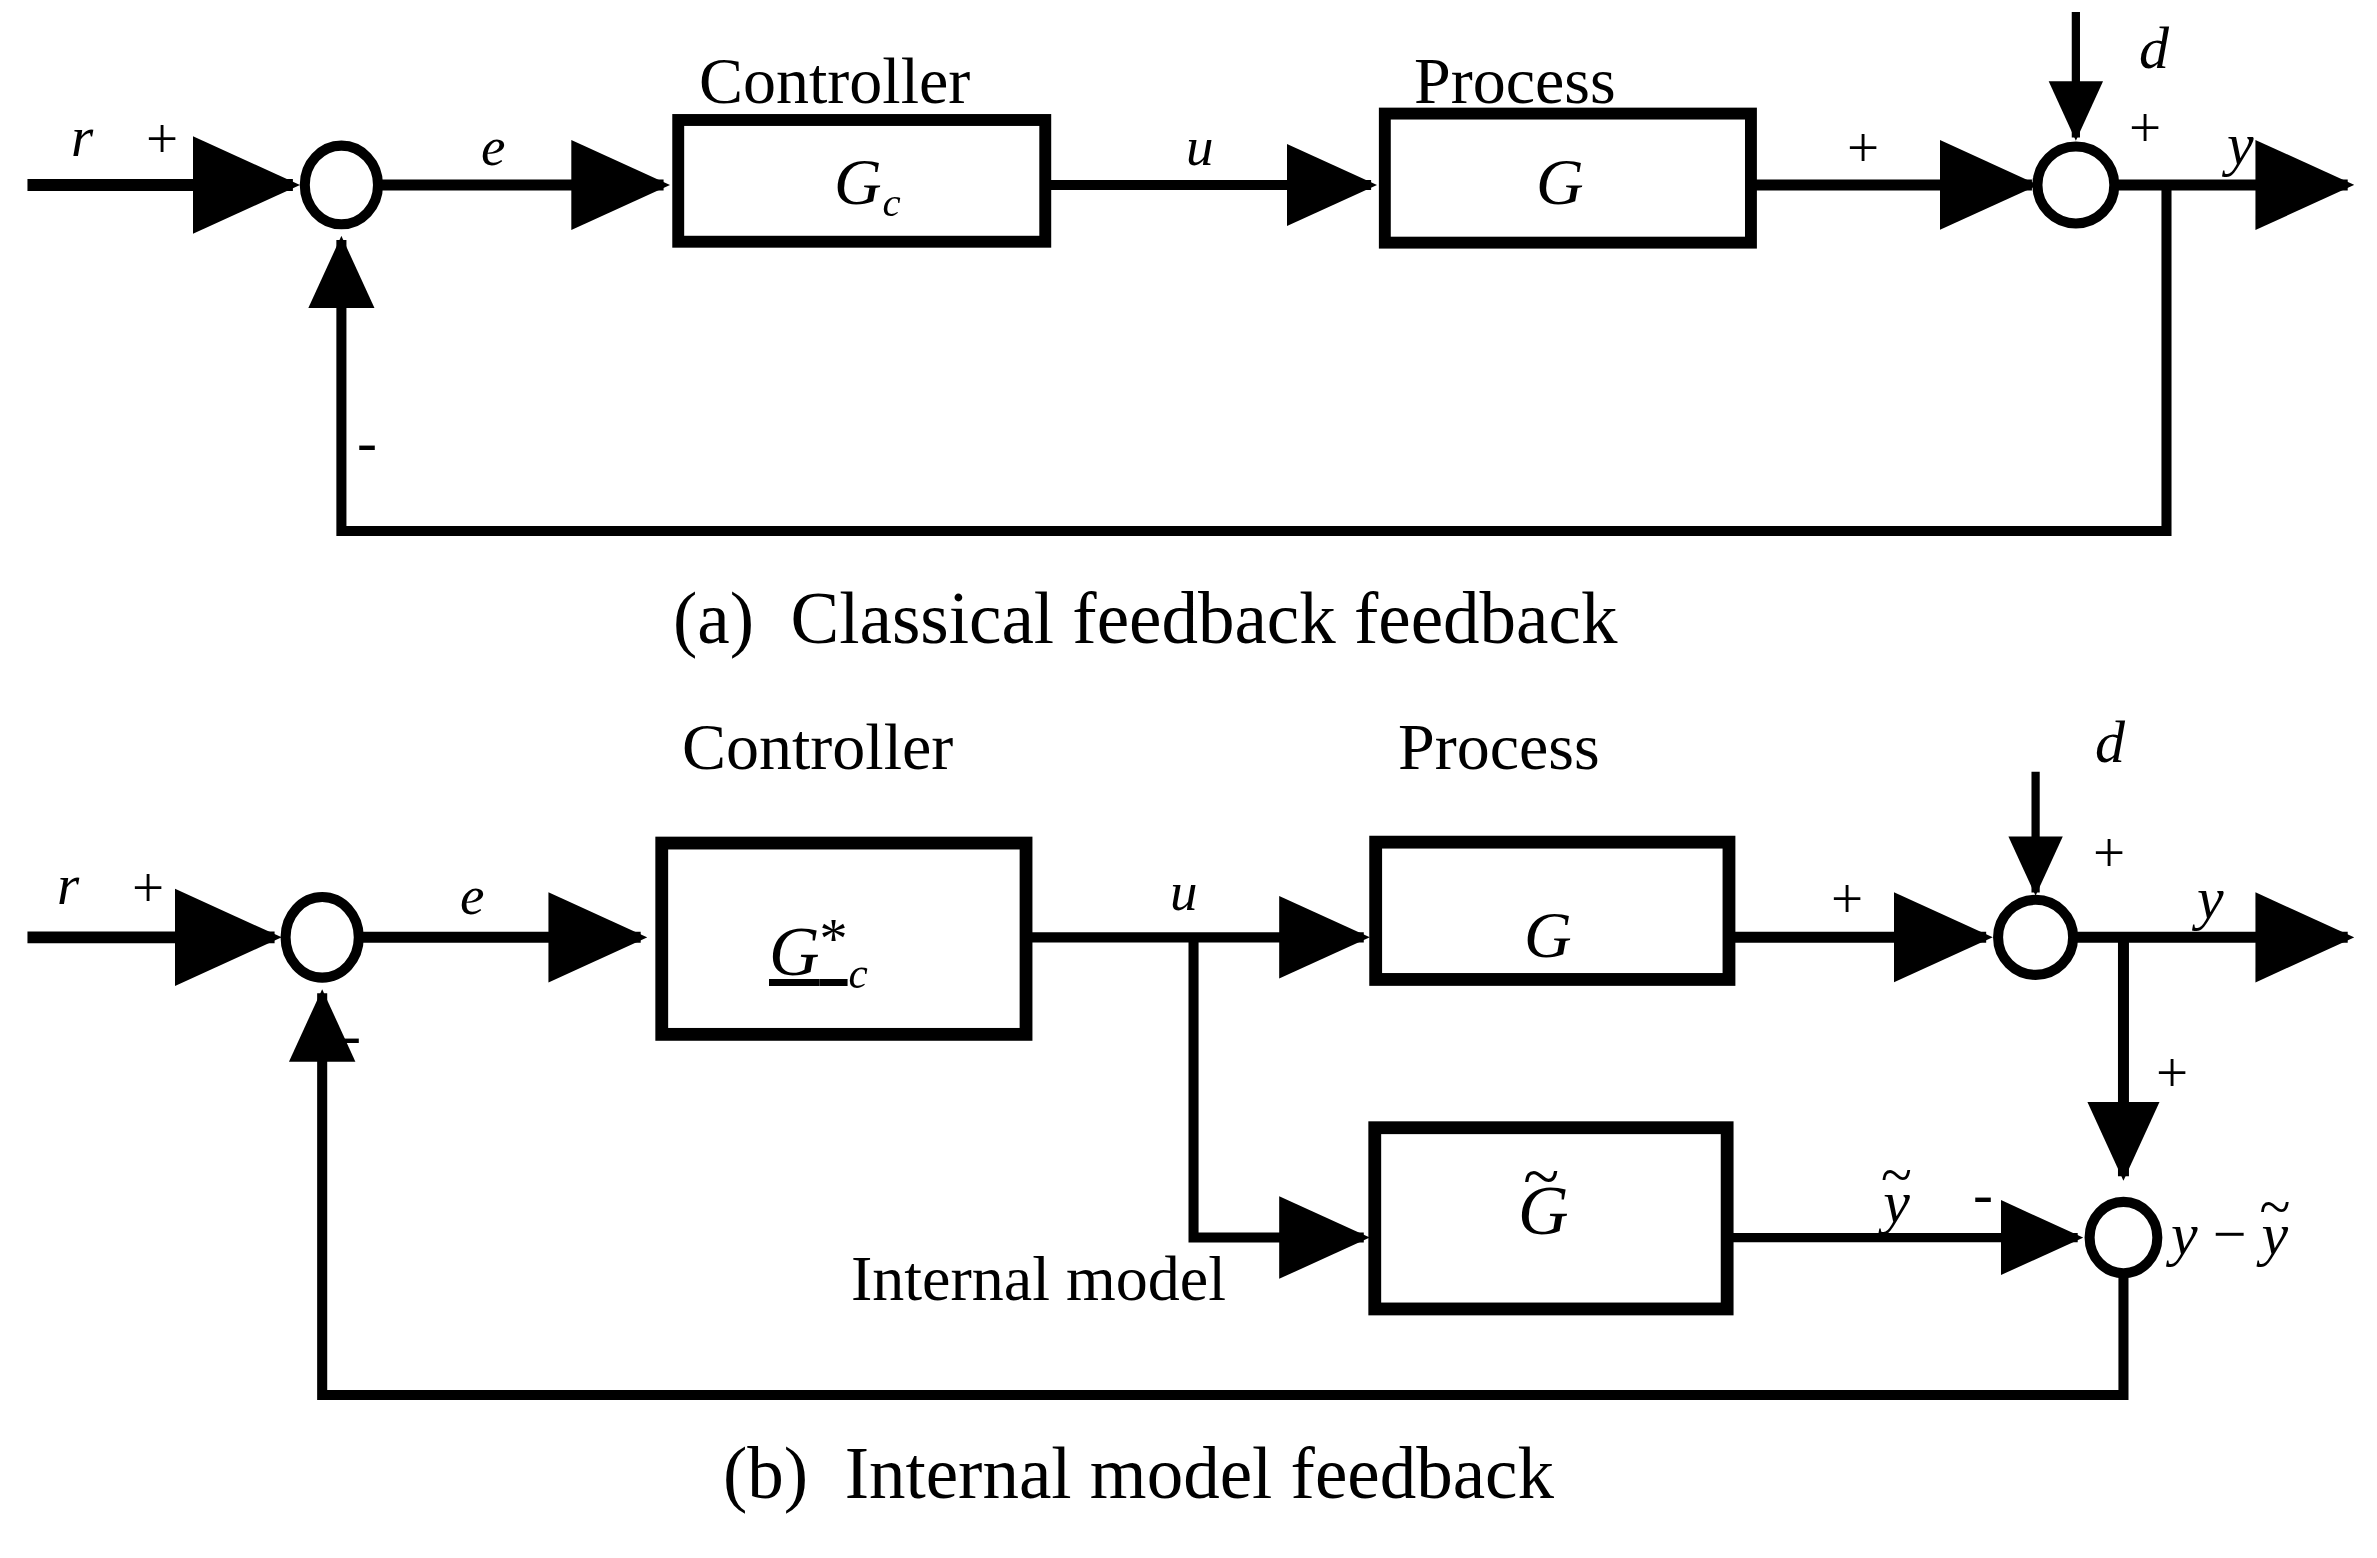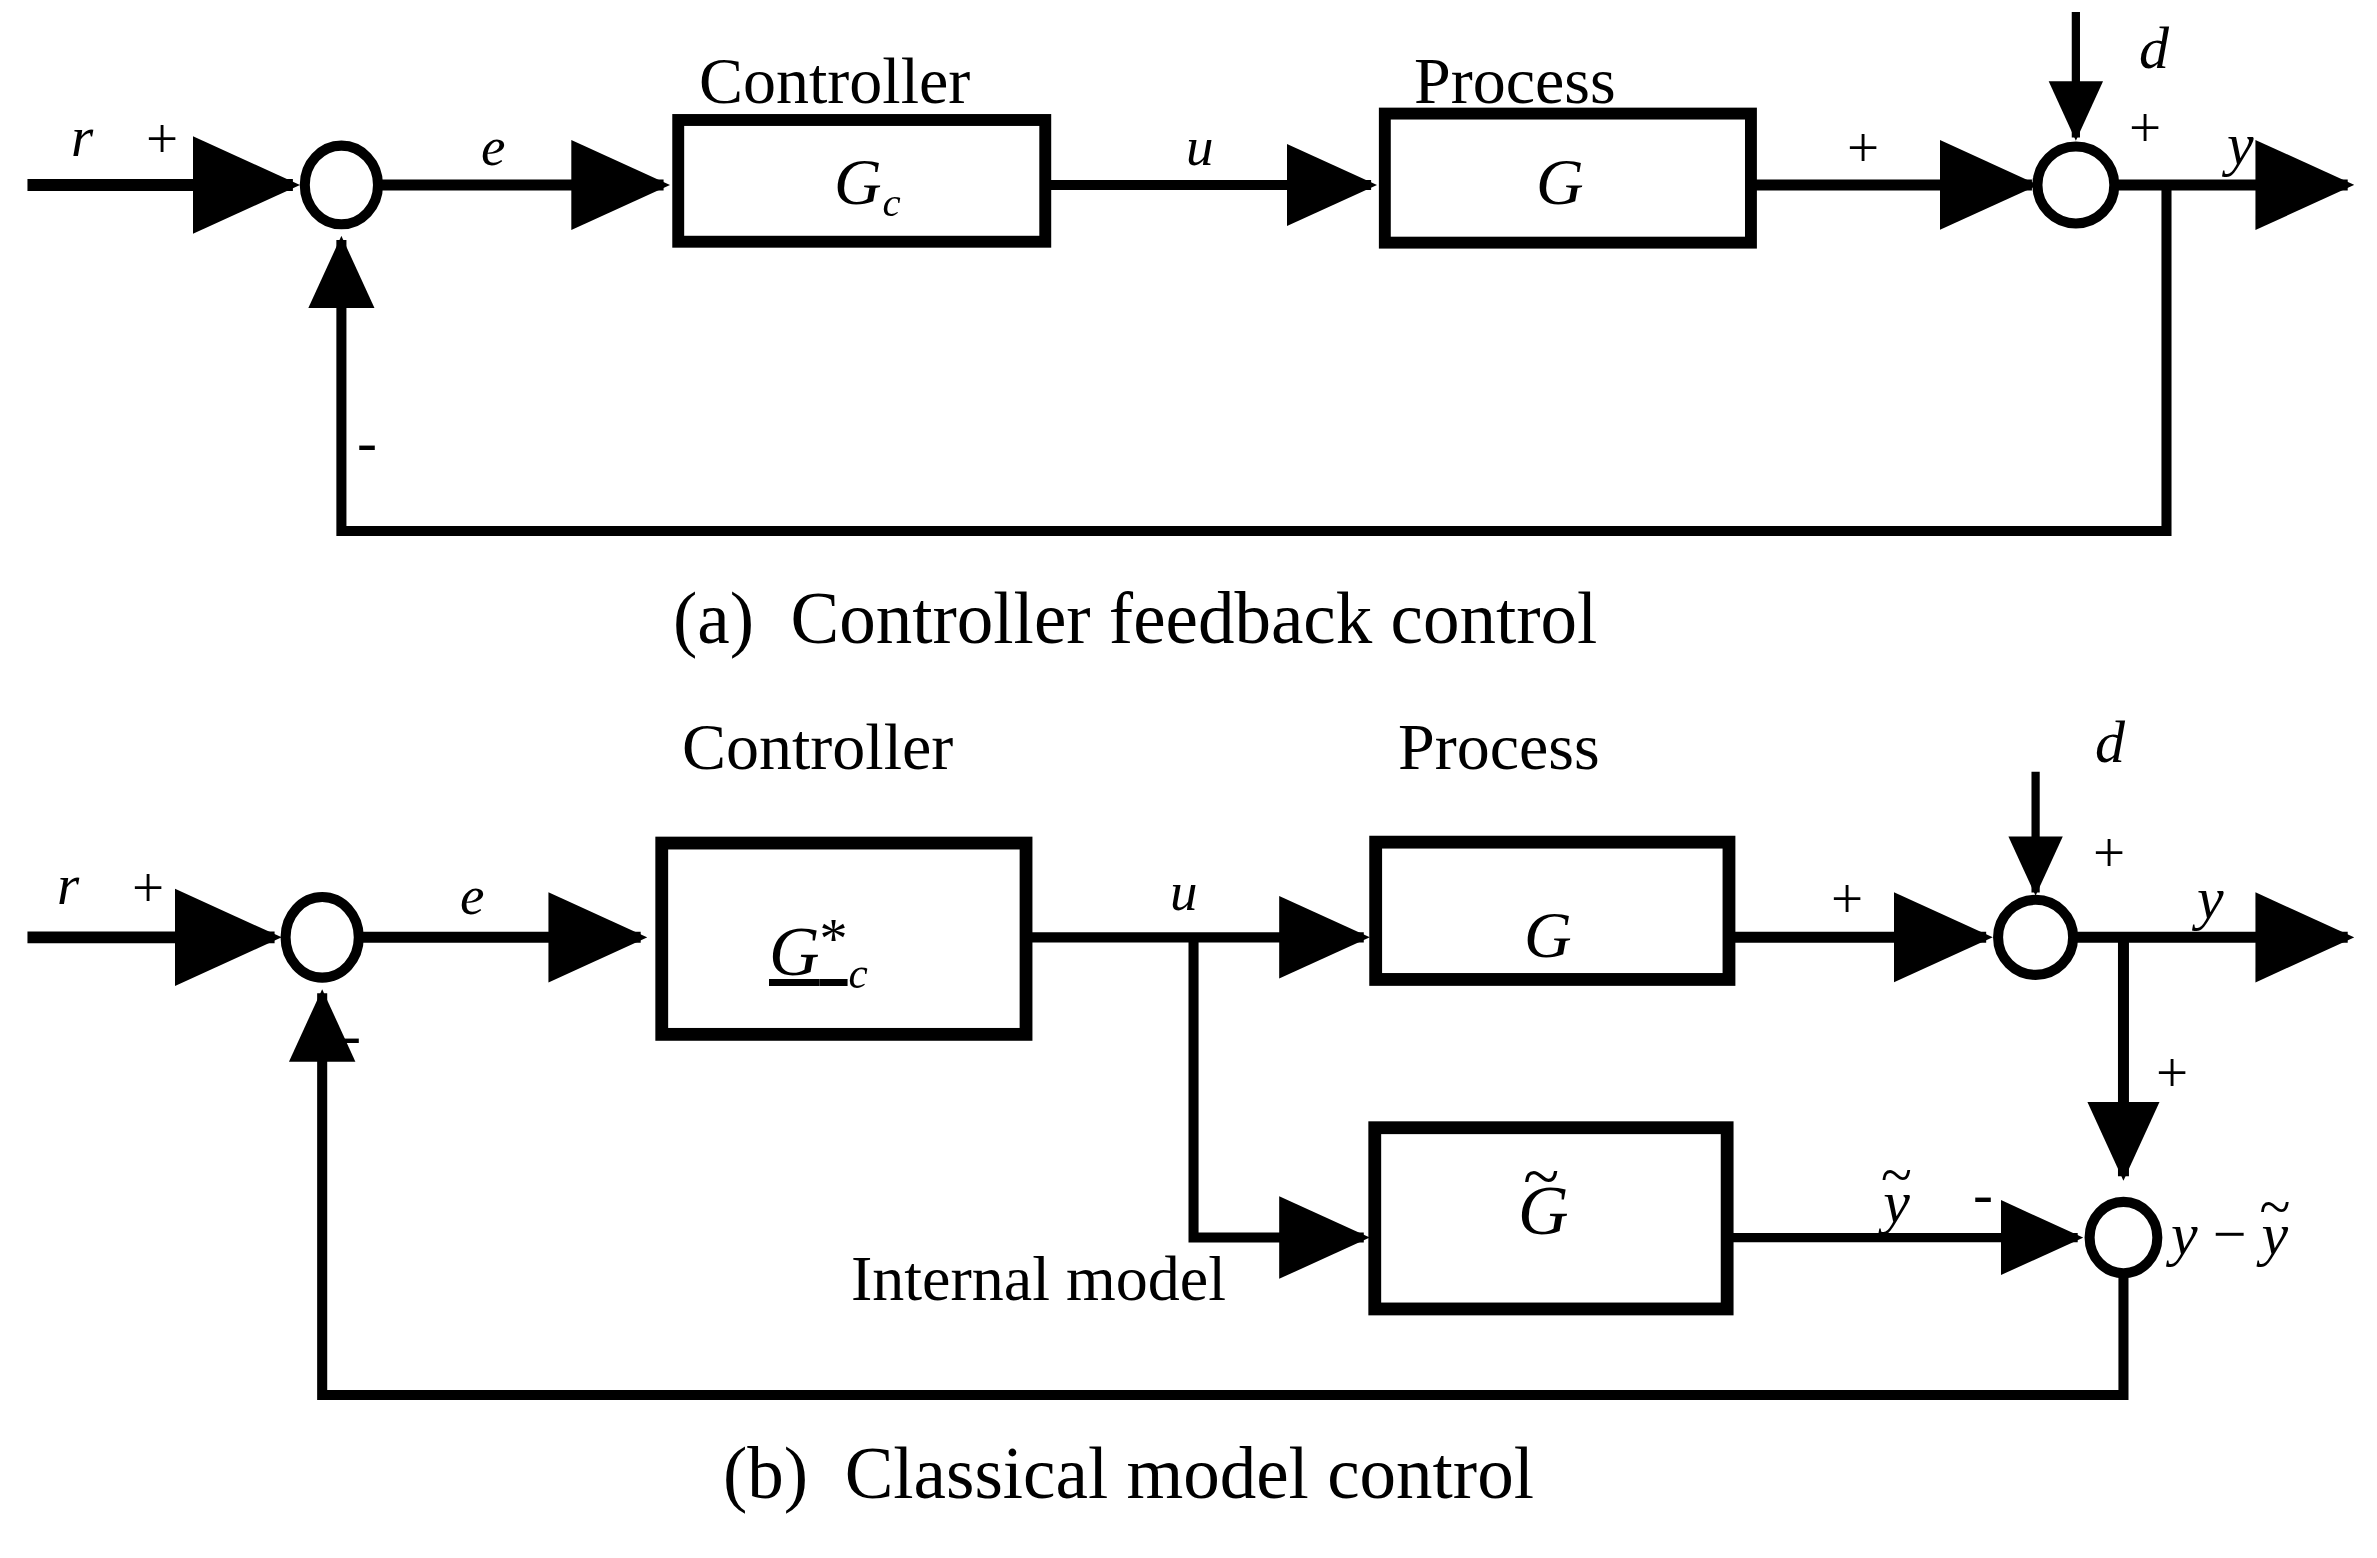--- a/index.html
+++ b/index.html
@@ -160,21 +160,21 @@
   <div class="lbl math" style="left:1536px; top:149px; font-size:66px;">G</div>
 
   <div class="lbl sign" style="left:1847px; top:119px; font-size:57px;">+</div>
 
   <div class="lbl math" style="left:2139px; top:18.3px; font-size:60px;">d</div>
 
   <div class="lbl sign" style="left:2129px; top:99px; font-size:57px;">+</div>
 
   <div class="lbl math" style="left:2227px; top:114px; font-size:60px;">y</div>
 
-  <div class="lbl roman" style="left:673px; top:582px; font-size:73px;"><span>(a)</span>&nbsp;&nbsp;<span>Controller feedback control</span></div>
+  <div class="lbl roman" style="left:673px; top:582px; font-size:73px;"><span>(a)</span>&nbsp;&nbsp;<span>Classical feedback feedback</span></div>
 
   
 
   <div class="lbl math" style="left:57px; top:856px; font-size:57px;">r</div>
 
   <div class="lbl sign" style="left:132px; top:859px; font-size:57px;">+</div>
 
   <div class="lbl sign" style="left:341px; top:1005px; font-size:60px;">-</div>
 
   <div class="lbl math" style="left:460px; top:868px; font-size:55px;">e</div>
@@ -202,16 +202,16 @@
   <div class="lbl roman" style="left:851px; top:1247px; font-size:64px;">Internal model</div>
 
   <div class="lbl math tilde-wrap g-t" style="left:1518px; top:1176px; font-size:70px;"><span class="tilde-mark">~</span><span>G</span></div>
 
   <div class="lbl math tilde-wrap" style="left:1829px; top:1164px; font-size:60px;"><span class="tilde-mark">~</span><span>y</span></div>
 
   <div class="lbl sign" style="left:1973px; top:1164px; font-size:60px;">-</div>
 
   <div class="lbl math" style="left:2171px; top:1204px; font-size:60px;"><span>y</span>&nbsp;<span class="roman">−</span>&nbsp;<span class="tilde-wrap"><span class="tilde-mark">~</span><span>y</span></span></div>
 
-  <div class="lbl roman" style="left:723px; top:1437px; font-size:73px;"><span>(b)</span>&nbsp;&nbsp;<span>Classical model control</span></div>
+  <div class="lbl roman" style="left:723px; top:1437px; font-size:73px;"><span>(b)</span>&nbsp;&nbsp;<span>Internal model feedback</span></div>
 
 </div>
 
 
 </body></html>

